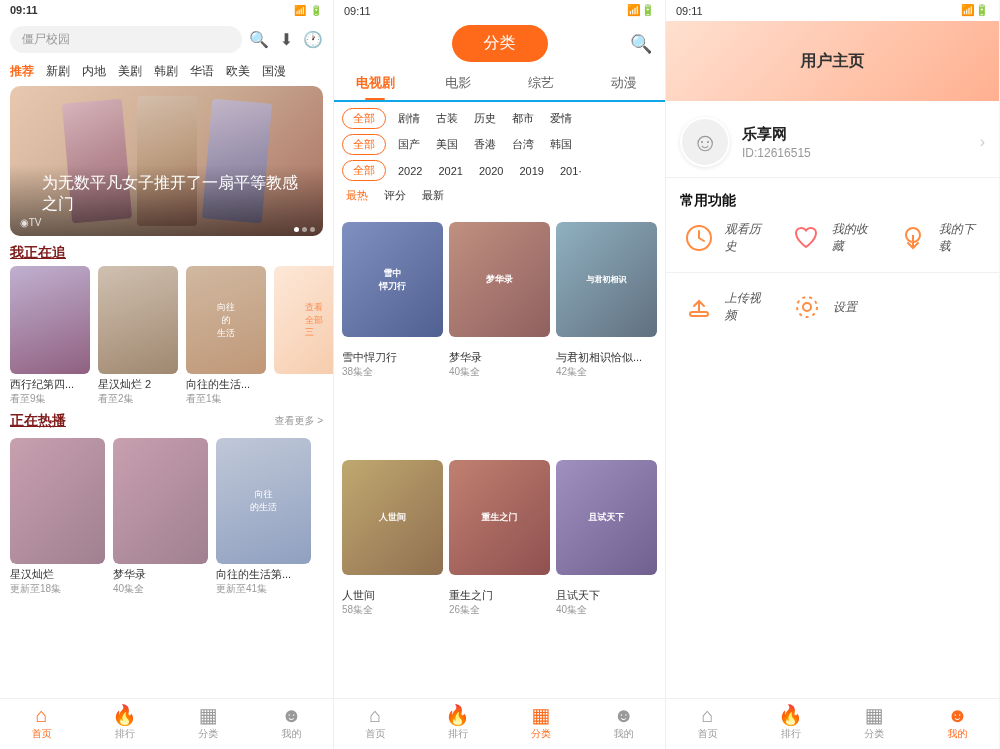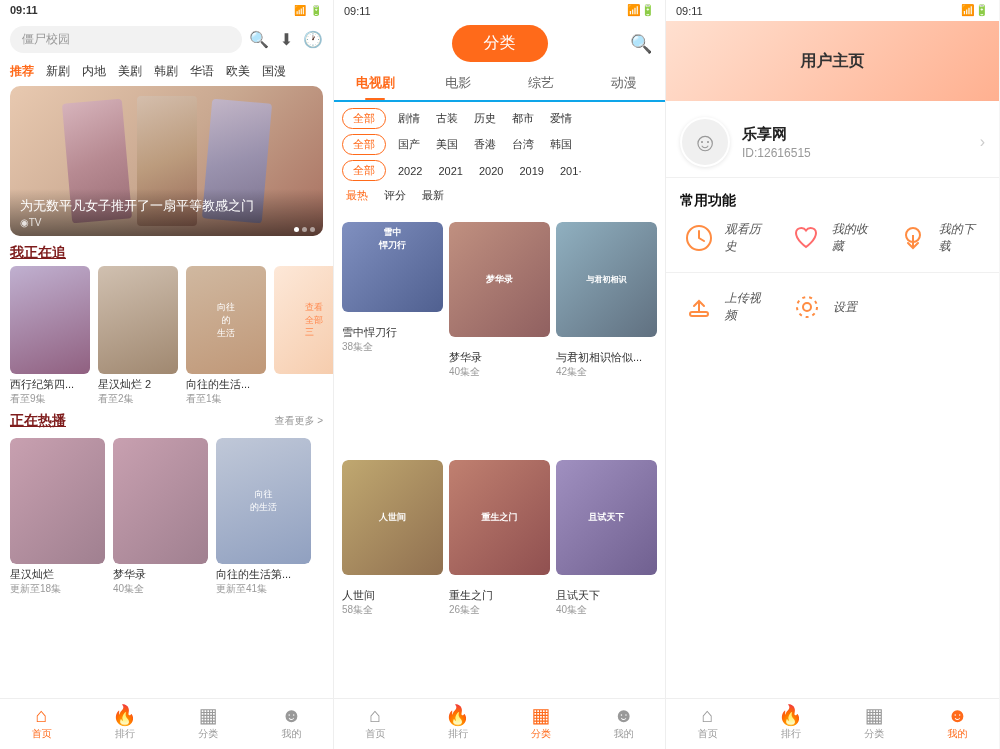--- a/index.html
+++ b/index.html
@@ -159,21 +159,21 @@
     <span class="nav-item">国漫</span>
   </div>
 
   <div class="home-banner">
     <div class="banner-figures">
       <div class="banner-figure figure-card-1" style="transform:rotate(-5deg);"></div>
       <div class="banner-figure figure-card-3" style="height:130px;"></div>
       <div class="banner-figure figure-card-2" style="transform:rotate(5deg);"></div>
     </div>
     <div class="banner-overlay">
-      <div style="font-size:13px;">为无数平凡女子推开了一扇平等教感之门</div>
+      <div style="font-size:16px;margin-left:22px;">为无数平凡女子推开了一扇平等教感之门</div>
       <div style="font-size:10px;opacity:0.8;margin-top:2px;">◉TV</div>
     </div>
     <div class="banner-dots">
       <div class="banner-dot active"></div>
       <div class="banner-dot"></div>
       <div class="banner-dot"></div>
     </div>
   </div>
 
   <div class="section-title">我正在追</div>
@@ -300,21 +300,21 @@
 
     <div class="cat-filter-row">
       <span class="cat-filter-chip orange-text">最热</span>
       <span class="cat-filter-chip plain">评分</span>
       <span class="cat-filter-chip plain">最新</span>
     </div>
   </div>
 
   <div class="cat-grid">
     <div class="cat-card">
-      <div class="thumb thumb-v1" style="height:90px;border-radius:6px;display:flex;align-items:flex-start;justify-content:center;">
+      <div class="thumb thumb-v1" style="height:115px;border-radius:6px;display:flex;align-items:center;justify-content:center;">
         <span style="color:#fff;font-size:9px;font-weight:bold;text-align:center;padding:4px;">雪中<br>悍刀行</span>
       </div>
       <div class="card-info">
         <div class="card-title">雪中悍刀行</div>
         <div class="card-sub">38集全</div>
       </div>
     </div>
     <div class="cat-card">
       <div class="thumb thumb-v2" style="height:115px;border-radius:6px;display:flex;align-items:center;justify-content:center;">
         <span style="color:#fff;font-size:9px;font-weight:bold;">梦华录</span>

